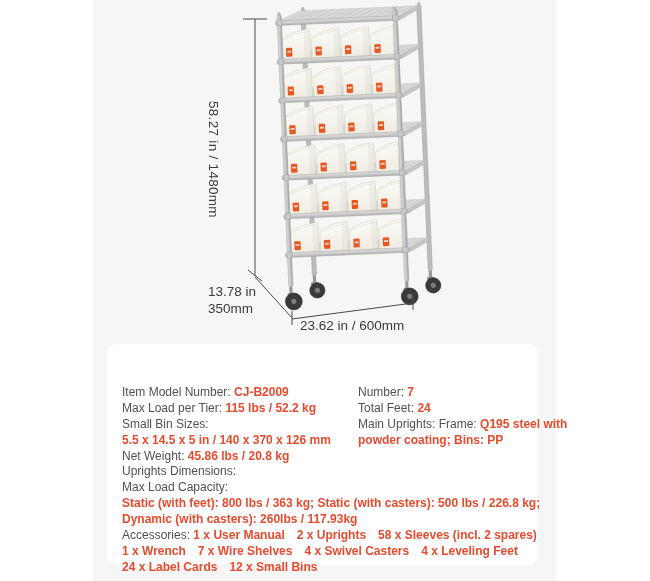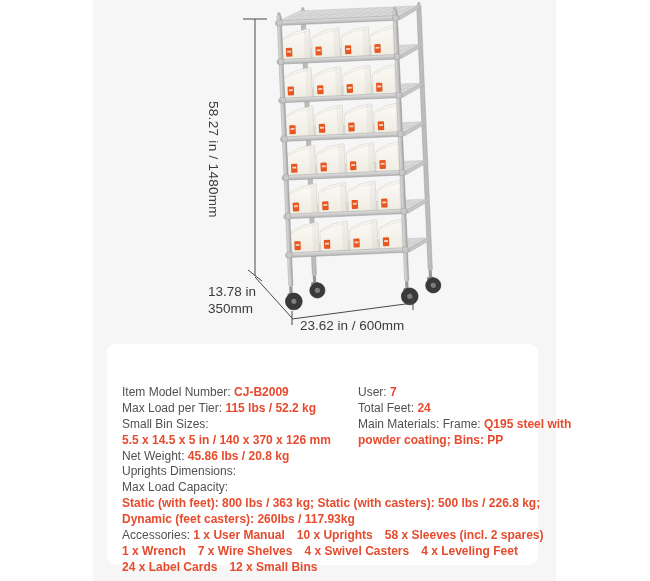--- a/index.html
+++ b/index.html
@@ -368,25 +368,25 @@
   <div class="spec-card">
     <div class="spec-col" id="left-col">
         <div class="spec-row"><span class="lbl">Item Model Number: </span><span class="val">CJ-B2009</span></div>
         <div class="spec-row"><span class="lbl">Max Load per Tier: </span><span class="val">115 lbs / 52.2 kg</span></div>
         <div class="spec-row"><span class="lbl">Small Bin Sizes:</span></div>
         <div class="spec-row"><span class="val">5.5 x 14.5 x 5 in / 140 x 370 x 126 mm</span></div>
         <div class="spec-row"><span class="lbl">Net Weight: </span><span class="val">45.86 lbs / 20.8 kg</span></div>
         <div class="spec-row"><span class="lbl">Uprights Dimensions:</span></div>
         <div class="spec-row"><span class="lbl">Max Load Capacity:</span></div>
         <div class="spec-row"><span class="val">Static (with feet): 800 lbs / 363 kg; Static (with casters): 500 lbs / 226.8 kg;</span></div>
-        <div class="spec-row"><span class="val">Dynamic (feet casters): 260lbs / 117.93kg</span></div>
-        <div class="spec-row"><span class="lbl">Accessories: </span><span class="val gapped">1 x User Manual</span><span class="val gapped">10 x Uprights</span><span class="val gapped">58 x Sleeves (incl. 2 spares)</span></div>
+        <div class="spec-row"><span class="val">Dynamic (with casters): 260lbs / 117.93kg</span></div>
+        <div class="spec-row"><span class="lbl">Accessories: </span><span class="val gapped">1 x User Manual</span><span class="val gapped">2 x Uprights</span><span class="val gapped">58 x Sleeves (incl. 2 spares)</span></div>
         <div class="spec-row"><span class="val gapped">1 x Wrench</span><span class="val gapped">7 x Wire Shelves</span><span class="val gapped">4 x Swivel Casters</span><span class="val gapped">4 x Leveling Feet</span></div>
         <div class="spec-row"><span class="val gapped">24 x Label Cards</span><span class="val gapped">12 x Small Bins</span></div>
       </div>
     <div class="spec-col right-col" id="right-col">
-        <div class="spec-row"><span class="lbl">User: </span><span class="val">7</span></div>
+        <div class="spec-row"><span class="lbl">Number: </span><span class="val">7</span></div>
         <div class="spec-row"><span class="lbl">Total Feet: </span><span class="val">24</span></div>
-        <div class="spec-row"><span class="lbl">Main Materials: Frame: </span><span class="val">Q195 steel with</span></div>
+        <div class="spec-row"><span class="lbl">Main Uprights: Frame: </span><span class="val">Q195 steel with</span></div>
         <div class="spec-row"><span class="val">powder coating; Bins: PP</span></div>
       </div>
   </div>
 </div>
 
 </body></html>

